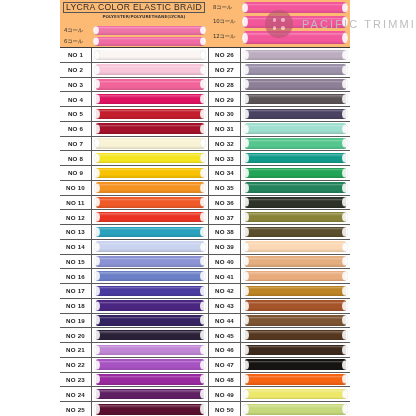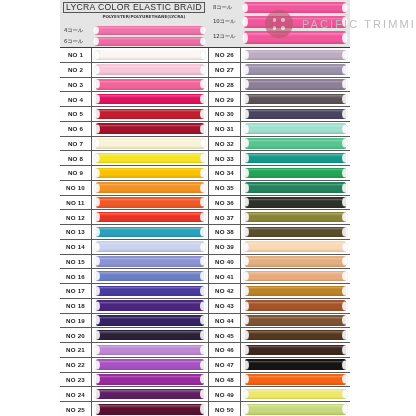--- a/index.html
+++ b/index.html
@@ -4,21 +4,21 @@
 <style>
   html,body{margin:0;padding:0;background:#ffffff;}
   body{width:416px;height:416px;overflow:hidden;font-family:"Liberation Sans",sans-serif;}
 
   #page{position:relative;width:416px;height:416px;background:#fff;}
 
   
   #card{position:absolute;left:60px;top:0;width:290px;height:416px;background:#fefefe;}
 
   
-  #header{position:relative;height:47px;border-bottom:1.6px solid #3a3a3a;background:#e5e5e5;}
+  #header{position:relative;height:47px;border-bottom:1.6px solid #3a3a3a;background:#fdba74;}
 
   .hdr-left{position:absolute;left:0;top:0;width:148px;height:47px;}
   .hdr-title{position:absolute;left:3px;top:1.5px;width:142px;height:11px;
     border:1px solid #555;box-sizing:border-box;
     font-size:8.6px;letter-spacing:.35px;color:#2b2b2b;
     text-align:center;line-height:9.5px;white-space:nowrap;font-family:"Liberation Sans",sans-serif;}
   .hdr-sub{position:absolute;left:22px;top:13.5px;width:124px;
     font-size:4.1px;letter-spacing:.05px;color:#3a3a3a;text-align:center;
     font-weight:bold;white-space:nowrap;font-family:"DejaVu Sans",sans-serif;}
 

